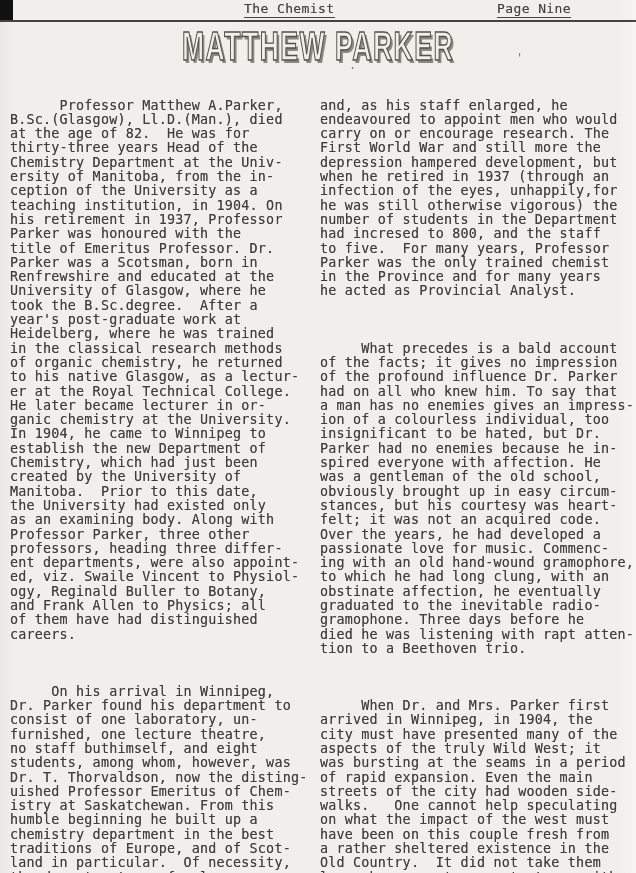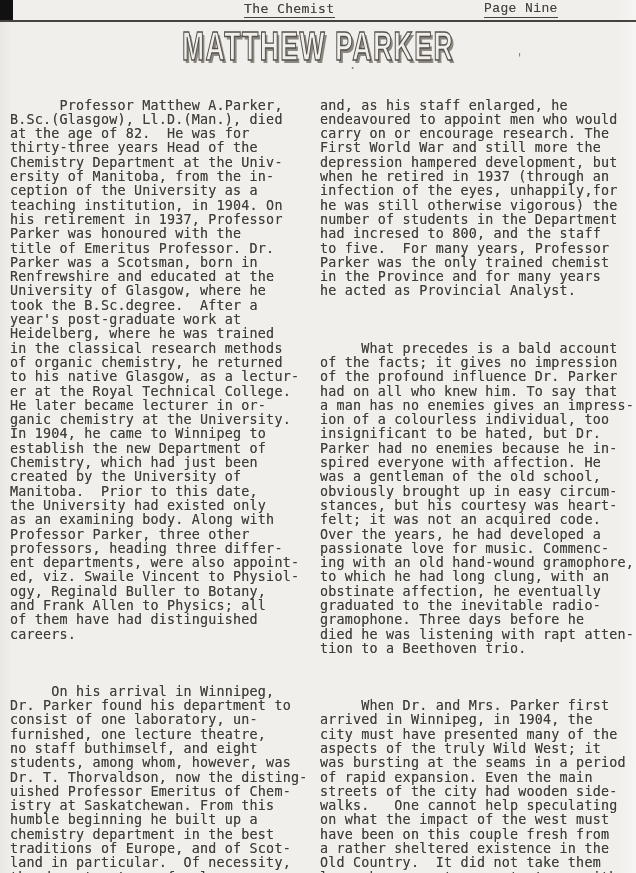--- a/index.html
+++ b/index.html
@@ -26,21 +26,21 @@
     position:absolute;top:2px;
     font-size:13px;line-height:14px;letter-spacing:.4px;
     color:#45433e;
     border-bottom:1.5px solid #45433e;
     padding-bottom:1px;
     white-space:pre;
     text-shadow:0 0 .5px rgba(69,67,62,.55);
   }
   .mh-left{left:8px;}
   .mh-center{left:244px;}
-  .mh-right{left:484px;font-family:Liberation Mono, monospace;}
+  .mh-right{left:497px;}
   
   .title-row{
     position:absolute;left:0;top:24px;width:636px;height:44px;
     text-align:center;
   }
   .doc-title{
     display:inline-block;
     font-family:"Liberation Sans", sans-serif;
     font-weight:bold;
     font-size:37px;

